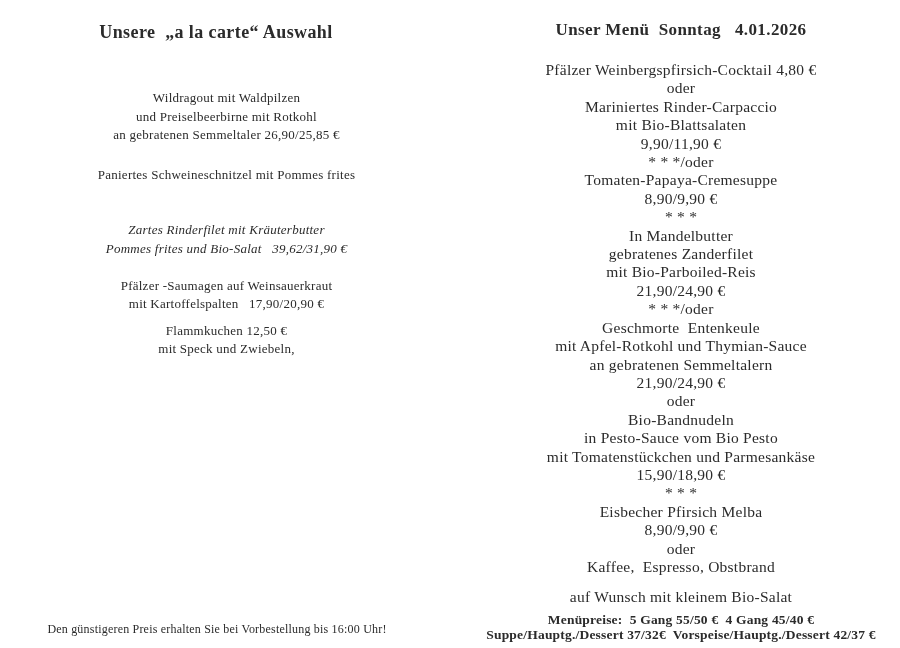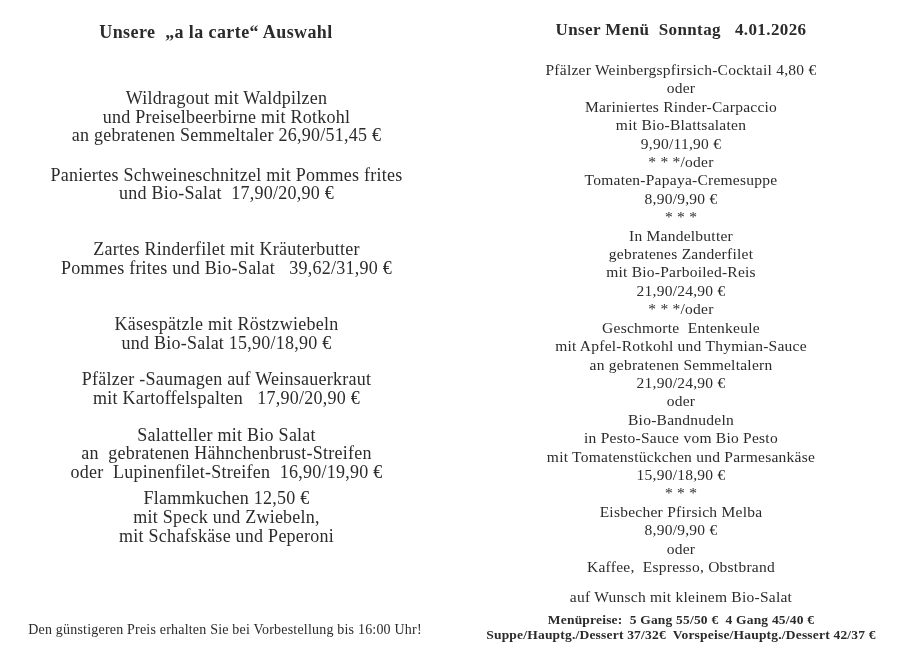--- a/index.html
+++ b/index.html
@@ -29,40 +29,40 @@
   }
   .col-left .title {
     font-size: 18px;
     font-weight: bold;
     letter-spacing: 0.4px;
     line-height: 21px;
     white-space: pre-wrap;
   }
   .dish { margin: 0; }
   .dish .dish-line {
-    font-size: 18px;
+    font-size: 13px;
     line-height: 18.6px;
     letter-spacing: 0.25px;
     white-space: pre-wrap;
     padding-left: 21px;
   }
   .dish-1 { margin-top: 46px; }
   .dish-2 { margin-top: 21px; }
-  .dish-3 { margin-top: 37px; }
+  .dish-3 { margin-top: 37px; font-style: italic; }
   .dish-4 { margin-top: 38px; }
   .dish-5 { margin-top: 18px; }
   .dish-6 { margin-top: 18px; }
   .dish-7 { margin-top: 8px; }
   .left-footer {
     position: absolute;
-    left: 8px;
+    left: 0;
     top: 622px;
     width: 434px;
     text-align: center;
-    font-size: 14px;
+    font-size: 12px;
     letter-spacing: 0.2px;
     white-space: pre-wrap;
   }
   
   .col-right {
     position: absolute;
     left: 455px;
     top: 20px;
     width: 452px;
     text-align: center;
@@ -100,53 +100,42 @@
 <body>
 
 <div class="page">
 
   <section class="col-left">
     <div class="title">Unsere  „a la carte“ Auswahl</div>
 
     <div class="dish dish-1">
       <div class="dish-line">Wildragout mit Waldpilzen</div>
       <div class="dish-line">und Preiselbeerbirne mit Rotkohl</div>
-      <div class="dish-line">an gebratenen Semmeltaler 26,90/51,45 €</div>
+      <div class="dish-line">an gebratenen Semmeltaler 26,90/25,85 €</div>
     </div>
 
     <div class="dish dish-2">
       <div class="dish-line">Paniertes Schweineschnitzel mit Pommes frites</div>
-      <div class="dish-line">und Bio-Salat  17,90/20,90 €</div>
     </div>
 
     <div class="dish dish-3">
       <div class="dish-line">Zartes Rinderfilet mit Kräuterbutter</div>
       <div class="dish-line">Pommes frites und Bio-Salat   39,62/31,90 €</div>
     </div>
 
-    <div class="dish dish-4">
-      <div class="dish-line">Käsespätzle mit Röstzwiebeln</div>
-      <div class="dish-line">und Bio-Salat 15,90/18,90 €</div>
-    </div>
 
     <div class="dish dish-5">
       <div class="dish-line">Pfälzer -Saumagen auf Weinsauerkraut</div>
       <div class="dish-line">mit Kartoffelspalten   17,90/20,90 €</div>
     </div>
 
-    <div class="dish dish-6">
-      <div class="dish-line">Salatteller mit Bio Salat</div>
-      <div class="dish-line">an  gebratenen Hähnchenbrust-Streifen</div>
-      <div class="dish-line">oder  Lupinenfilet-Streifen  16,90/19,90 €</div>
-    </div>
 
     <div class="dish dish-7">
       <div class="dish-line">Flammkuchen 12,50 €</div>
       <div class="dish-line">mit Speck und Zwiebeln,</div>
-      <div class="dish-line">mit Schafskäse und Peperoni</div>
     </div>
   </section>
 
   <div class="left-footer">Den günstigeren Preis erhalten Sie bei Vorbestellung bis 16:00 Uhr!</div>
 
   <section class="col-right">
     <div class="title">Unser Menü  Sonntag   4.01.2026</div>
 
     <div class="menu-lines">
       <div class="menu-line">Pfälzer Weinbergspfirsich-Cocktail 4,80 €</div>

